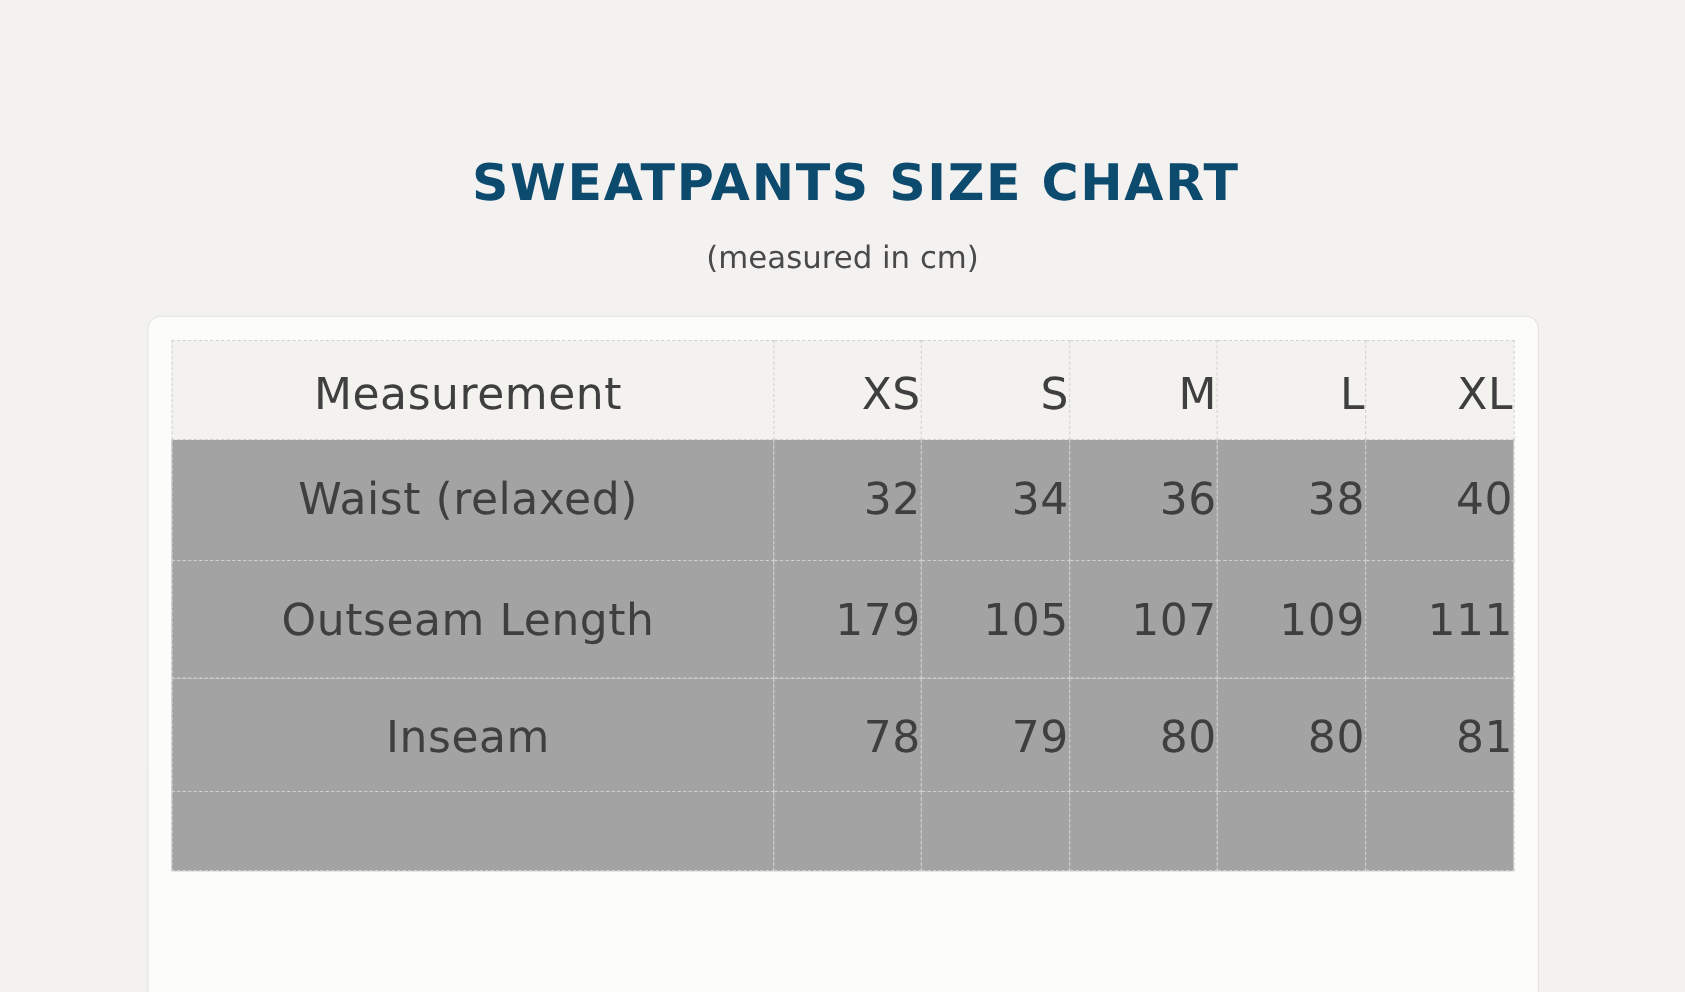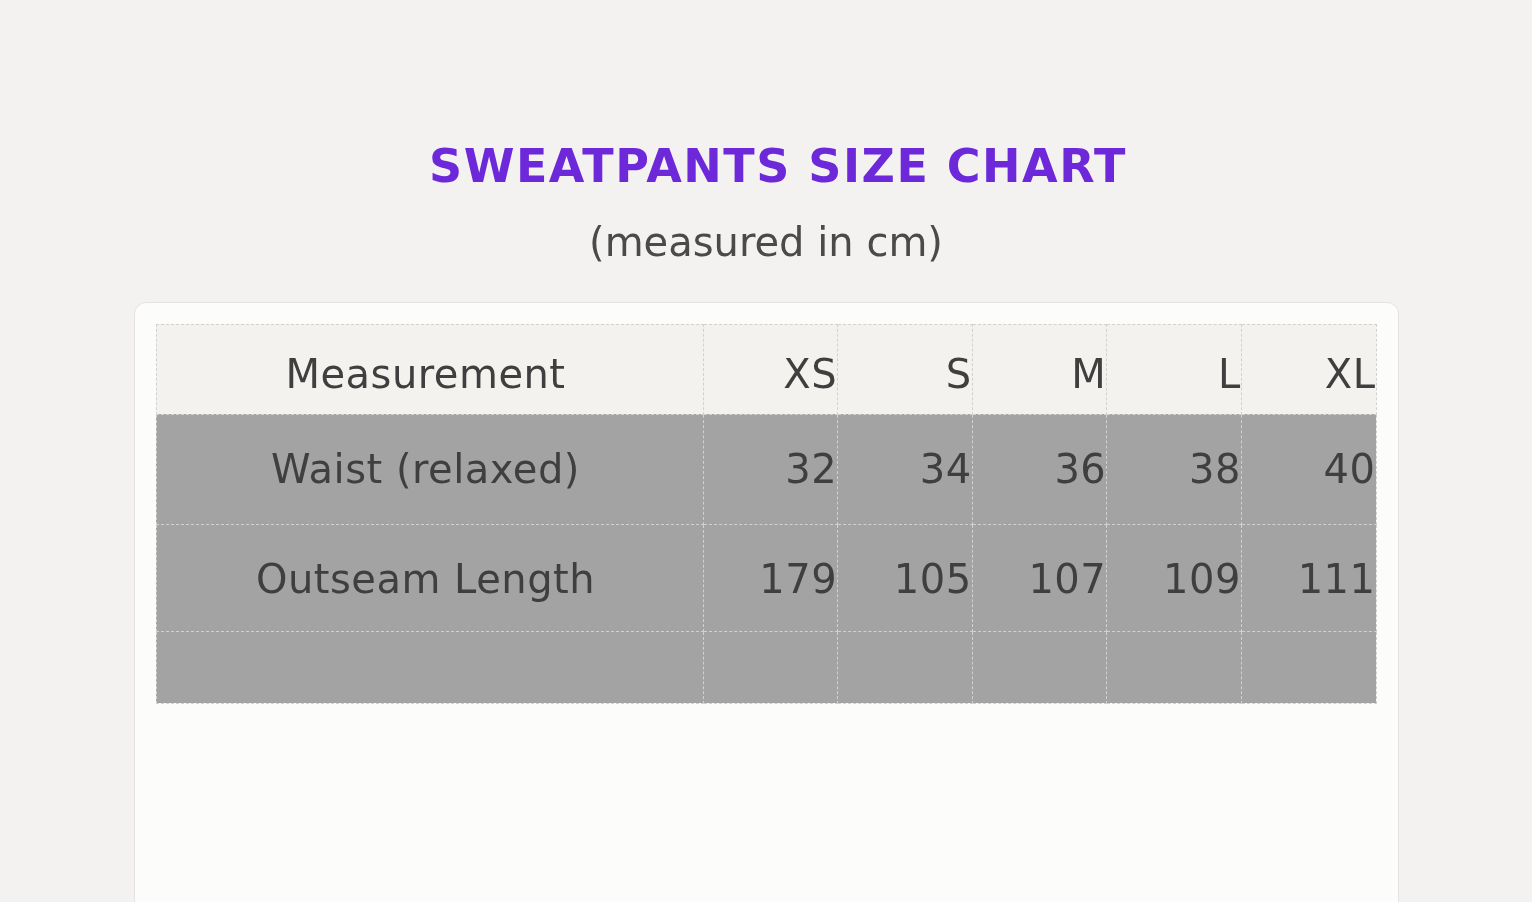--- a/index.html
+++ b/index.html
@@ -17,27 +17,27 @@
   .page {
     padding-top: 140px;
   }
   .page-title {
     margin: 0;
     text-align: center;
     font-size: 46px;
     line-height: 1.15;
     font-weight: 600;
     letter-spacing: 1.5px;
-    color: #6d28d9;
+    color: #0c4a6e;
     padding-left: 24px;
   }
   .page-subtitle {
     margin-top: 25px;
     text-align: center;
-    font-size: 40px;
+    font-size: 28px;
     line-height: 1.2;
     font-weight: 400;
     color: #4a4a4a;
   }
   .card {
     box-sizing: border-box;
     width: 1265px;
     margin: 36px auto 0 auto;
     background: #fcfcfb;
     border: 1px solid #e4e3e1;
@@ -110,20 +110,28 @@
           <td>40</td>
         </tr>
         <tr class="row-2">
           <td class="measure-col">Outseam Length</td>
           <td>179</td>
           <td>105</td>
           <td>107</td>
           <td>109</td>
           <td>111</td>
         </tr>
+        <tr class="row-3">
+          <td class="measure-col">Inseam</td>
+          <td>78</td>
+          <td>79</td>
+          <td>80</td>
+          <td>80</td>
+          <td>81</td>
+        </tr>
         <tr class="row-partial">
           <td class="measure-col"></td>
           <td></td>
           <td></td>
           <td></td>
           <td></td>
           <td></td>
         </tr>
       </tbody>
     </table>

